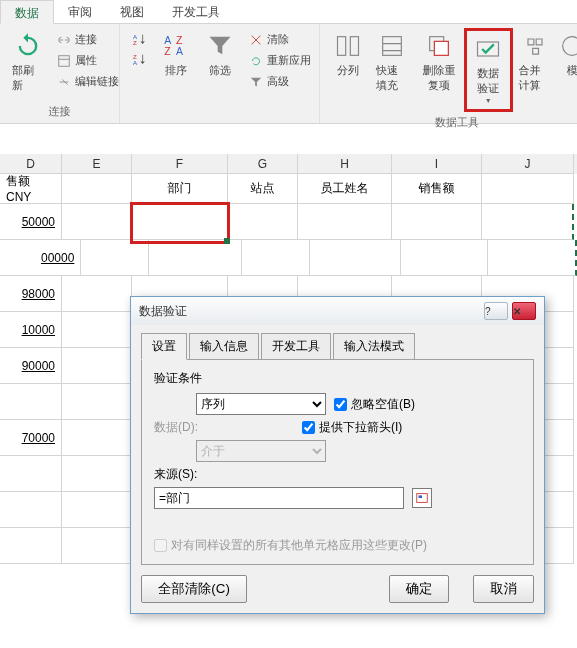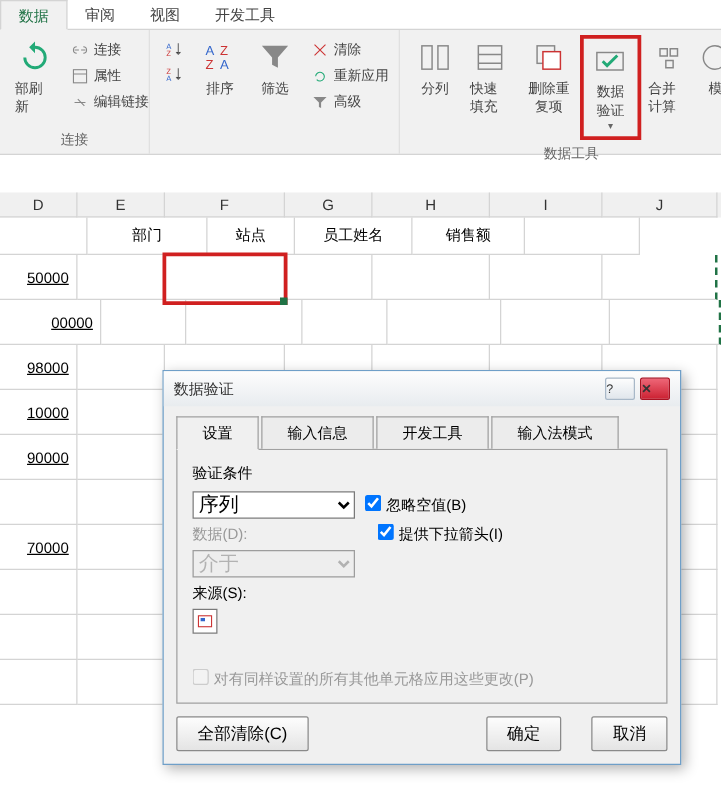--- a/index.html
+++ b/index.html
@@ -39,32 +39,32 @@
 .dashed-r { border-right: 2px dashed #217346 !important; }
 
 
 .dialog { position: absolute; left: 130px; top: 296px; width: 415px; background: #f0f0f0; border: 1px solid #6f9fc8; box-shadow: 3px 3px 10px rgba(0,0,0,0.3); font-size: 12px; }
 .dlg-title { height: 28px; background: linear-gradient(#fdfdfd,#e8ecef); display: flex; align-items: center; padding: 0 8px; }
 .dlg-title span { flex: 1; color: #333; }
 .dlg-title .tbtn { width: 24px; height: 18px; border: 1px solid #a8b8c8; border-radius: 2px; margin-left: 4px; display: flex; align-items: center; justify-content: center; cursor: pointer; font-size: 10px; background: linear-gradient(#fdfdfd,#e0e6ec); }
 .dlg-title .tbtn.close { background: linear-gradient(#e67,#c23); color: #fff; border-color: #a12; font-weight: bold; }
 
 .dlg-tabs { display: flex; padding: 8px 10px 0 10px; gap: 2px; }
-.dlg-tab { padding: 4px 20px; border: 1px solid #a0a0a0; background: #ececec; cursor: pointer; border-bottom: none; }
+.dlg-tab { padding: 4px 10px; border: 1px solid #a0a0a0; background: #ececec; cursor: pointer; border-bottom: none; }
 .dlg-tab.active { background: #f0f0f0; border-bottom: 1px solid #f0f0f0; margin-bottom: -1px; position: relative; }
 .dlg-panel { border: 1px solid #a0a0a0; margin: 0 10px; padding: 10px 12px; background: #f0f0f0; }
 
 .dlg-row { display: flex; align-items: center; margin: 4px 0; gap: 8px; }
 .dlg-label { min-width: 60px; }
-select.dlg-sel { width: 130px; height: 22px; border: 1px solid #7a7a7a; background: #fff; font-size: 16px; }
+select.dlg-sel { width: 130px; height: 22px; border: 1px solid #7a7a7a; background: #fff; font-size: 12px; margin-left: 42px; }
 select.dlg-sel:disabled { background: #eee; color: #999; }
 input.dlg-inp { width: 250px; height: 22px; border: 1px solid #7a7a7a; padding: 0 4px; font-size: 12px; }
 .range-btn { width: 20px; height: 20px; border: 1px solid #7a7a7a; cursor: pointer; display: flex; align-items: center; justify-content: center; background: #fff; }
 
-.chk { display: flex; gap: 4px; }
+.chk { display: flex; align-items: center; gap: 4px; }
 .chk input { width: 13px; height: 13px; }
 .disabled { color: #999; }
 
 .dlg-foot { display: flex; padding: 10px; gap: 24px; }
 .dlg-btn { border: 1px solid #8a8a8a; background: linear-gradient(#fdfdfd,#e4e4e4); padding: 4px 16px; cursor: pointer; border-radius: 2px; }
 .spacer { flex: 1; }
 
 svg { display: block; }
 </style>
 </head>
@@ -222,20 +222,21 @@
     <div style="width:70px">E</div>
     <div style="width:96px">F</div>
     <div style="width:70px">G</div>
     <div style="width:94px">H</div>
     <div style="width:90px">I</div>
     <div style="width:92px">J</div>
   </div>
   <div class="rows">
 
     <div class="row" style="height:30px">
+      <div class="cell" style="width:62px">售额CNY</div>
       <div class="cell" style="width:70px"></div>
       <div class="cell center" style="width:96px">部门</div>
       <div class="cell center" style="width:70px">站点</div>
       <div class="cell center" style="width:94px">员工姓名</div>
       <div class="cell center" style="width:90px">销售额</div>
       <div class="cell" style="width:92px"></div>
     </div>
     <div class="row">
       <div class="cell right" style="width:62px">50000</div>
       <div class="cell" style="width:70px"></div>
@@ -371,20 +372,21 @@
     </div>
     <div class="dlg-row">
       <select class="dlg-sel" disabled="">
         <option>介于</option>
       </select>
     </div>
     <div class="dlg-row">
       <div class="dlg-label">来源(S):</div>
     </div>
     <div class="dlg-row">
+      <input class="dlg-inp" value="=部门" style="">
       <div class="range-btn">
         <svg width="14" height="14" viewBox="0 0 16 16">
             <rect x="2" y="3" width="12" height="10" fill="none" stroke="#c33"></rect>
             <rect x="4" y="5" width="4" height="3" fill="#36c"></rect>
           </svg>
       </div>
     </div>
     <div style="height:24px"></div>
     <label class="chk disabled">
       <input type="checkbox" disabled="" style="">

